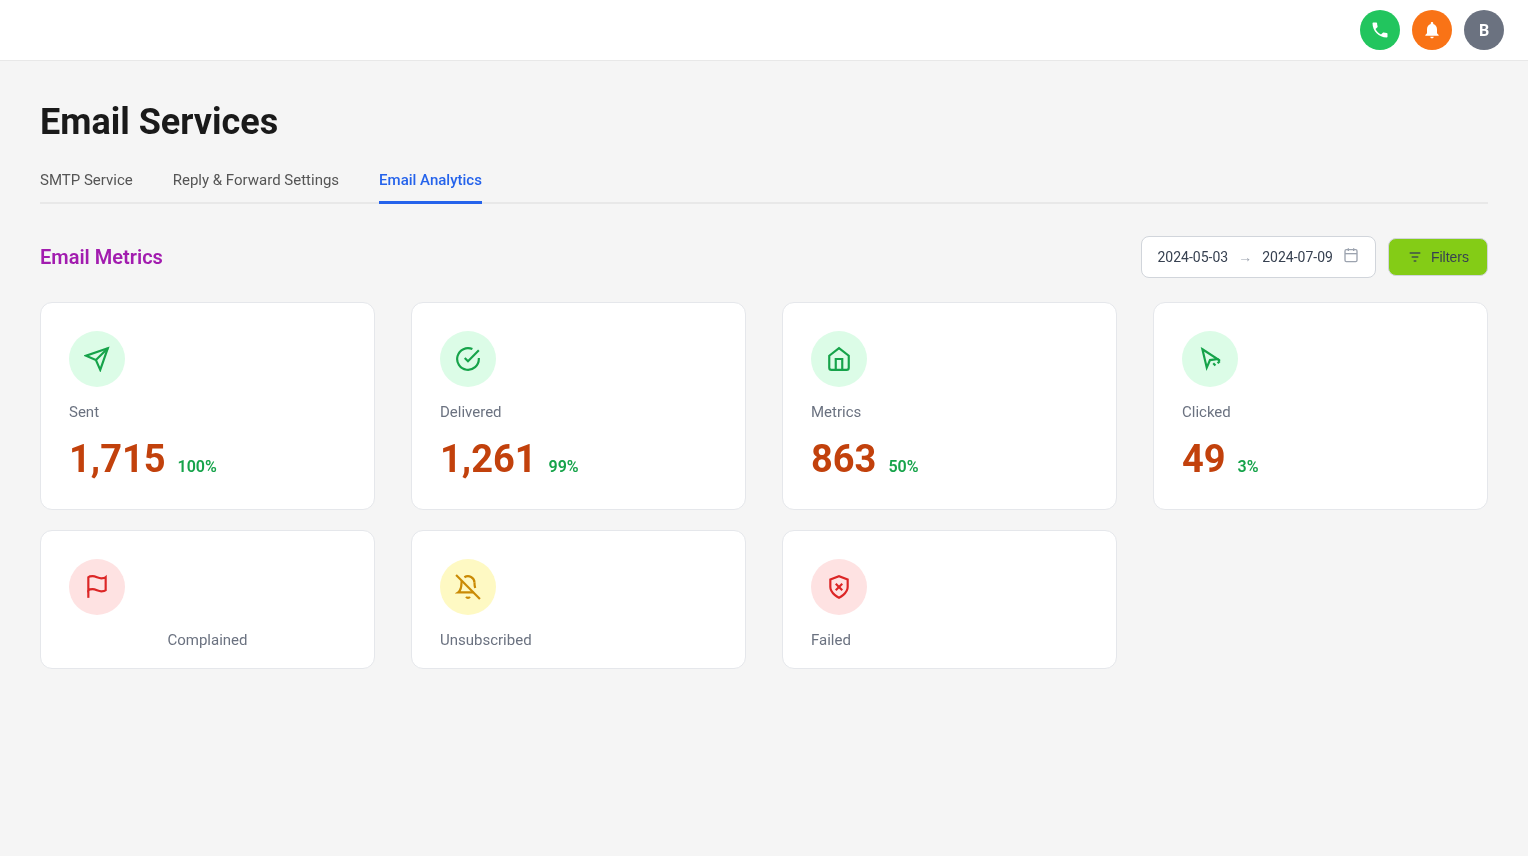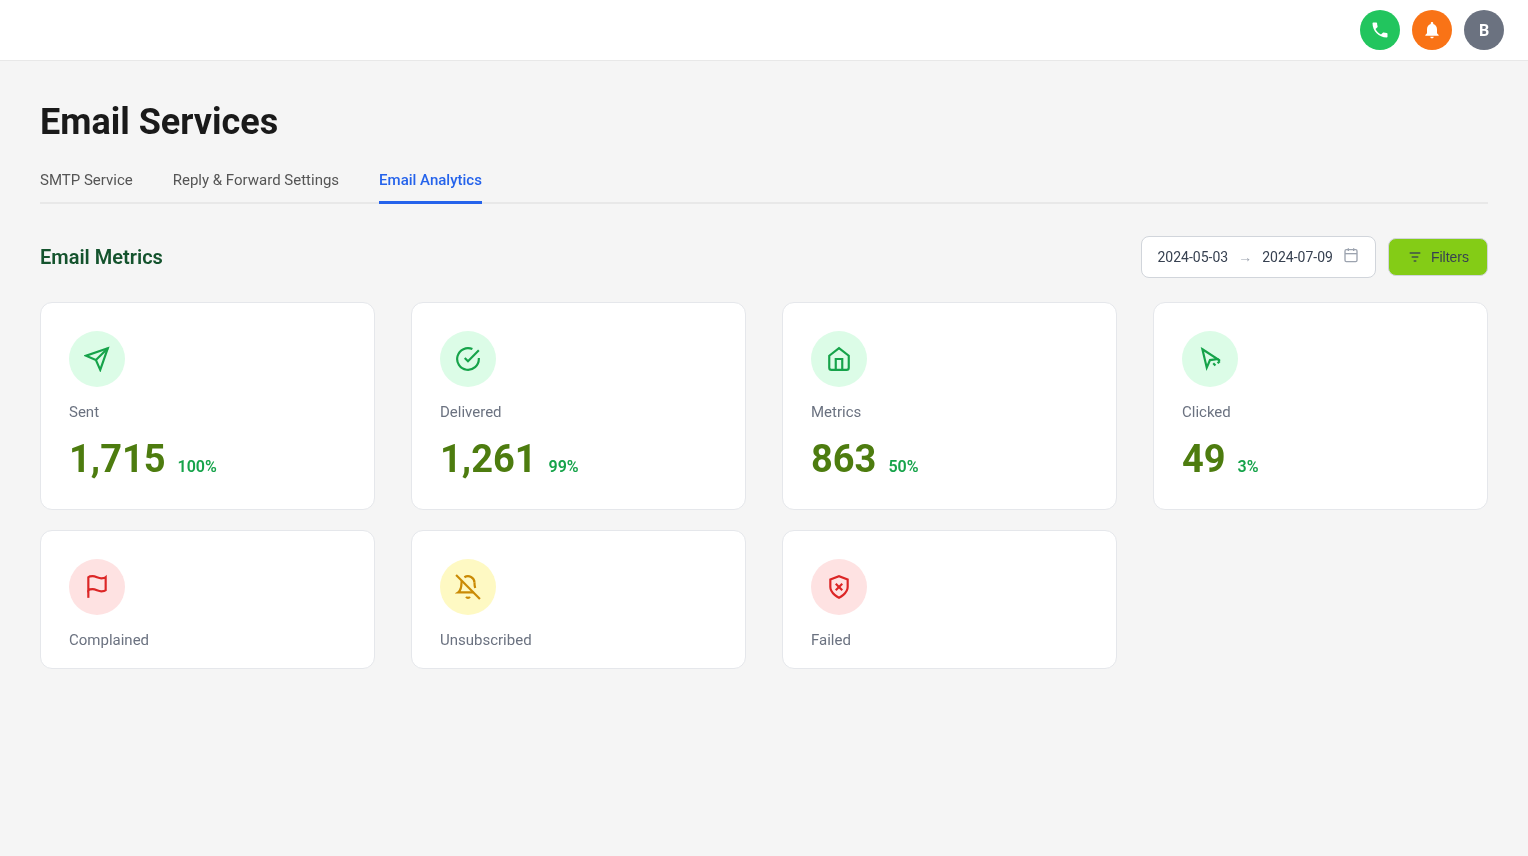--- a/index.html
+++ b/index.html
@@ -63,21 +63,21 @@
     }
     .metrics-header {
       display: flex;
       align-items: center;
       justify-content: space-between;
       margin-bottom: 24px;
     }
     .metrics-title {
       font-size: 20px;
       font-weight: 600;
-      color: #14532d;
+      color: #a21caf;
     }
     .metrics-controls {
       display: flex;
       align-items: center;
       gap: 12px;
     }
     .date-range {
       display: flex;
       align-items: center;
       gap: 10px;
@@ -137,21 +137,21 @@
       font-weight: 400;
     }
     .card-value-row {
       display: flex;
       align-items: baseline;
       gap: 12px;
     }
     .card-value {
       font-size: 38px;
       font-weight: 700;
-      color: #4d7c0f;
+      color: #c2410c;
     }
     .card-pct {
       font-size: 16px;
       font-weight: 600;
       color: #16a34a;
     }
 
     
     .icon-svg {
       width: 26px;
@@ -267,21 +267,21 @@
       <span class="card-label">Clicked</span>
       <div class="card-value-row">
         <span class="card-value">49</span>
         <span class="card-pct">3%</span>
       </div>
     </div>
   </div>
 
   <div class="cards-grid">
 
-    <div class="metric-card" style="padding-bottom:16px;">
+    <div class="metric-card" style="padding-bottom:16px;text-align:center;">
       <div class="icon-circle red">
         <svg class="icon-svg" viewBox="0 0 24 24" fill="none" stroke="#dc2626" stroke-width="2">
           <path d="M4 15s1-1 4-1 5 2 8 2 4-1 4-1V3s-1 1-4 1-5-2-8-2-4 1-4 1z"></path>
           <line x1="4" y1="22" x2="4" y2="15"></line>
         </svg>
       </div>
       <span class="card-label">Complained</span>
     </div>
 
 

